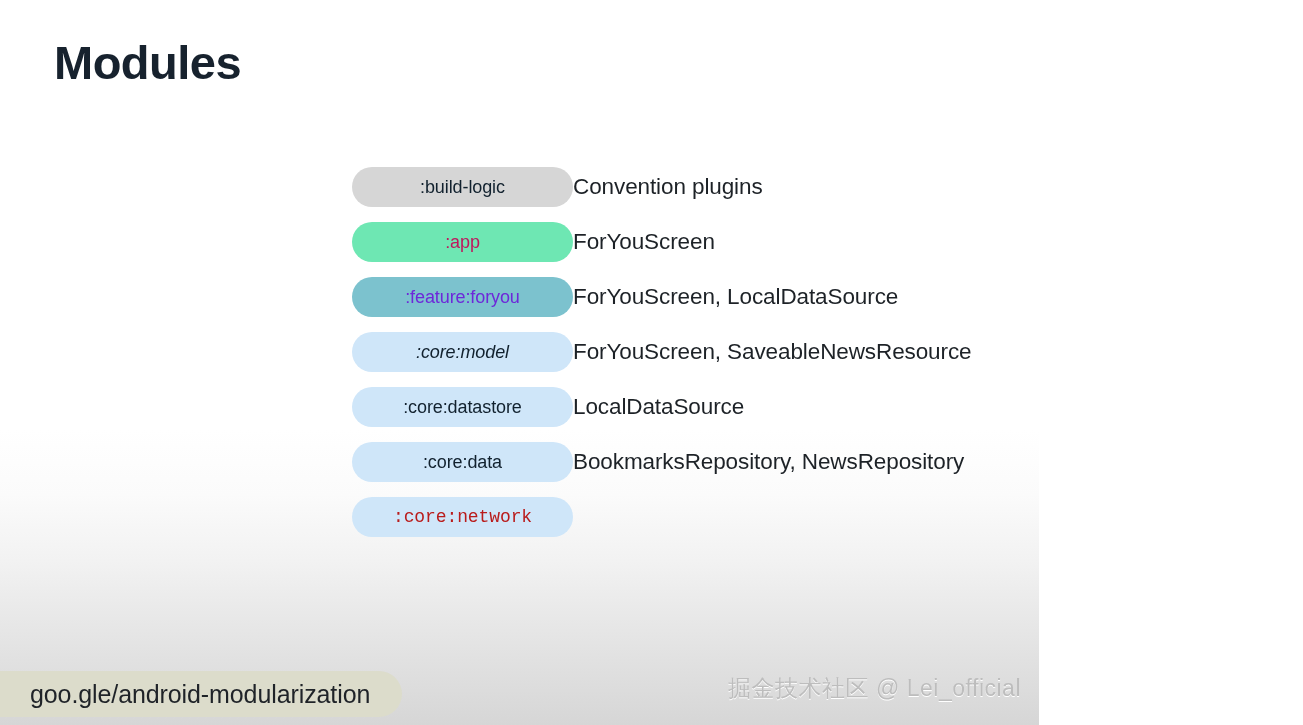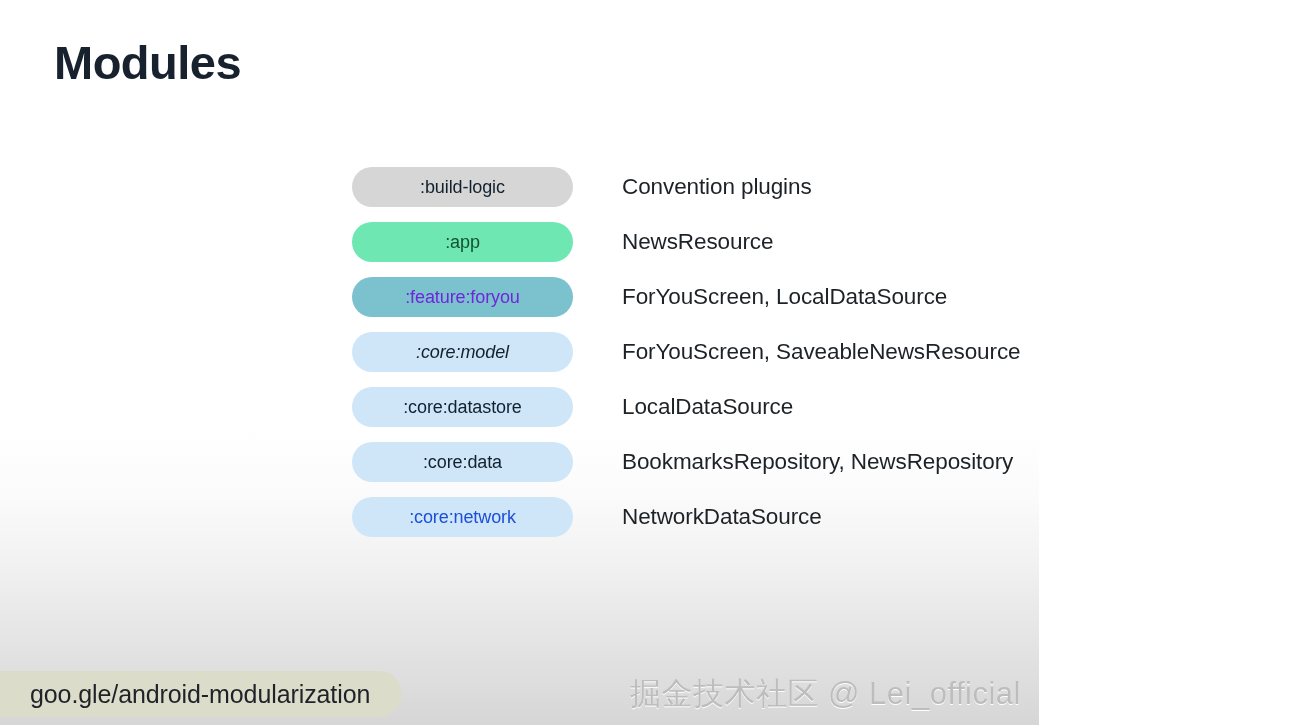--- a/index.html
+++ b/index.html
@@ -67,21 +67,20 @@
     flex: none;
   }
   .module-chip-label {
     font-size: 18px;
     color: #11212e;
     line-height: 1;
     white-space: nowrap;
     letter-spacing: -0.1px;
   }
   .module-desc {
-    margin-left: 49px;
     font-size: 22.5px;
     color: #1d2227;
     white-space: nowrap;
     line-height: 1;
     letter-spacing: -0.1px;
   }
 
   
   #footer-link {
     position: absolute;
@@ -100,21 +99,21 @@
     white-space: nowrap;
     line-height: 1;
     letter-spacing: -0.1px;
   }
 
   
   #watermark {
     position: absolute;
     right: 18px;
     top: 672px;
-    font-size: 31px;
+    font-size: 23px;
     color: #bdbdbd;
     text-shadow: 0 1px 0 #ffffff;
     white-space: nowrap;
     line-height: 1.4;
     letter-spacing: 0.5px;
   }
 </style>
 </head>
 <body>
 
@@ -124,23 +123,23 @@
 
   <div id="modules-list">
       <div class="module-row">
         <div class="module-chip" style="background: rgb(214, 214, 214);">
           <span class="module-chip-label" style="color: rgb(17, 33, 46);">:build-logic</span>
         </div>
         <div class="module-desc">Convention plugins</div>
       </div>
       <div class="module-row">
         <div class="module-chip" style="background: rgb(110, 231, 179);">
-          <span class="module-chip-label" style="color: #14532d;">:app</span>
+          <span class="module-chip-label" style="color: #be185d;">:app</span>
         </div>
-        <div class="module-desc">NewsResource</div>
+        <div class="module-desc">ForYouScreen</div>
       </div>
       <div class="module-row">
         <div class="module-chip" style="background: rgb(124, 194, 206);">
           <span class="module-chip-label" style="color: #6d28d9;">:feature:foryou</span>
         </div>
         <div class="module-desc">ForYouScreen, LocalDataSource</div>
       </div>
       <div class="module-row">
         <div class="module-chip" style="background: rgb(207, 230, 249); font-style: italic;">
           <span class="module-chip-label" style="color: rgb(17, 33, 46);">:core:model</span>
@@ -154,23 +153,22 @@
         <div class="module-desc">LocalDataSource</div>
       </div>
       <div class="module-row">
         <div class="module-chip" style="background: rgb(207, 230, 249);">
           <span class="module-chip-label" style="color: rgb(17, 33, 46);">:core:data</span>
         </div>
         <div class="module-desc">BookmarksRepository, NewsRepository</div>
       </div>
       <div class="module-row">
         <div class="module-chip" style="background: rgb(207, 230, 249);">
-          <span class="module-chip-label" style="color: #1d4ed8;">:core:network</span>
+          <span class="module-chip-label" style="color: #b91c1c; font-family: Liberation Mono, monospace;">:core:network</span>
         </div>
-        <div class="module-desc">NetworkDataSource</div>
       </div>
     </div>
 
   <div id="footer-link" style="background: rgb(220, 220, 203);">
     <span id="footer-link-label" style="color: rgb(31, 35, 40);">goo.gle/android-modularization</span>
   </div>
 
   <div id="watermark" style="color: rgb(189, 189, 189);">掘金技术社区 @ Lei_official</div>
 
 </div>

